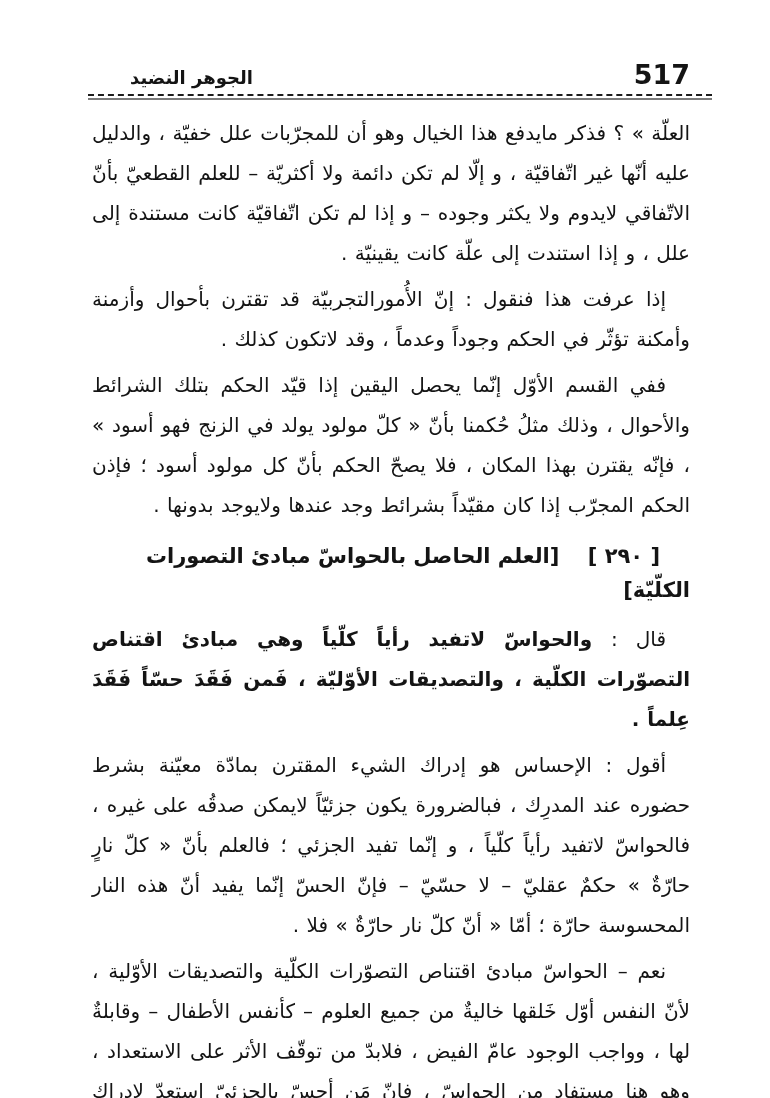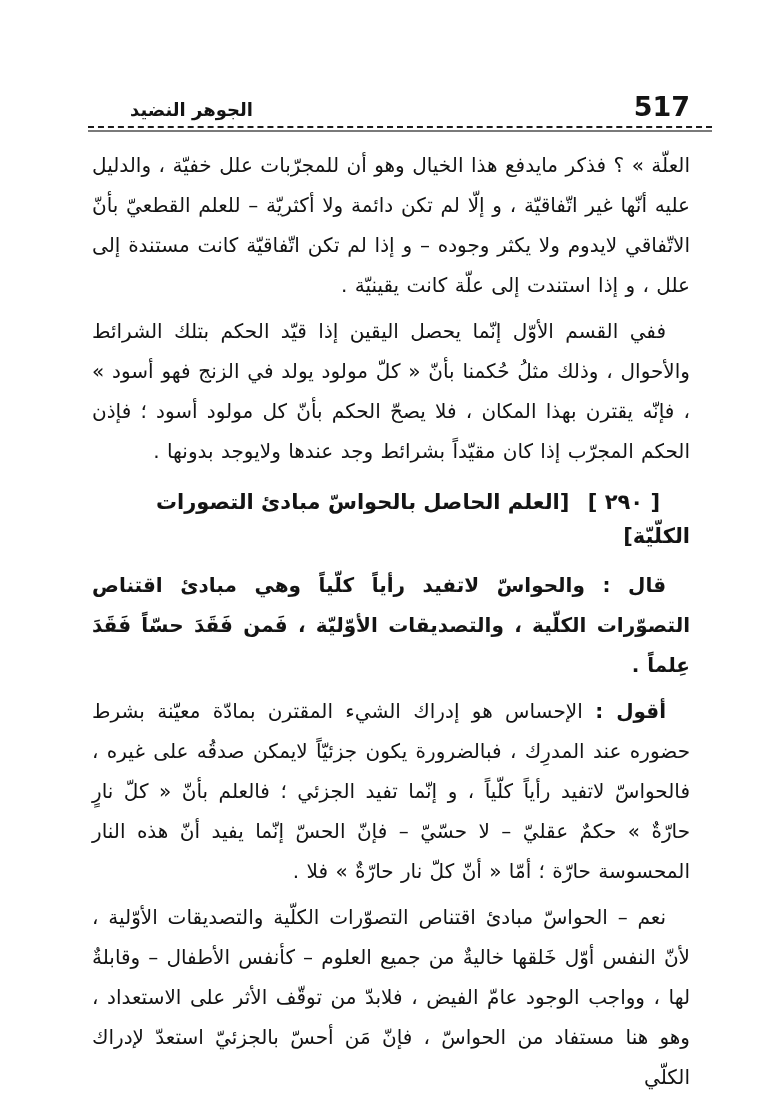--- a/index.html
+++ b/index.html
@@ -17,21 +17,20 @@
     overflow: hidden;
   }
   
   .running-header {
     direction: ltr;
     display: flex;
     justify-content: space-between;
     align-items: flex-end;
     padding: 52px 80px 0 130px;
     height: 36px;
-    margin-top: 32px;
   }
   .book-title {
     font-size: 18px;
     font-weight: bold;
     letter-spacing: 0.5px;
     direction: rtl;
   }
   .folio-number {
     font-size: 27px;
     font-weight: bold;
@@ -51,50 +50,51 @@
     padding: 13px 80px 0 88px;
     text-align: justify;
   }
   .body-text p {
     margin: 0 0 6px 4px;
     font-size: 20px;
     line-height: 40px;
     word-spacing: 1px;
   }
   .body-text p.indent { text-indent: 24px; }
-  .lead-word { font-weight: bold; }
+  .lead-word { font-weight: normal; }
   .bold-para { font-weight: bold; }
   
   .section-heading {
     direction: rtl;
     font-size: 21px;
     font-weight: bold;
     line-height: 34px;
     margin: 14px 0 12px 0;
     text-indent: 30px;
     text-align: right;
   }
-  .section-heading .section-number { margin-left: 11px; }
+  .section-heading .section-number { margin-left: 21px; }
 </style>
 </head>
 <body>
 
 <div class="page">
 
   <div class="running-header">
     <span class="book-title">الجوهر النضيد</span>
     <span class="folio-number">517</span>
   </div>
 
   <div class="header-rule"></div>
 
   <div class="body-text">
 
     <p>العلّة » ؟ فذكر مايدفع هذا الخيال وهو أن للمجرّبات علل خفيّة ، والدليل عليه أنّها غير اتّفاقيّة ، و إلّا لم تكن دائمة ولا أكثريّة – للعلم القطعيّ بأنّ الاتّفاقي لايدوم ولا يكثر وجوده – و إذا لم تكن اتّفاقيّة كانت مستندة إلى علل ، و إذا استندت إلى علّة كانت يقينيّة .</p>
 
+    <p class="indent">إذا عرفت هذا فنقول : إنّ الأُمورالتجربيّة قد تقترن بأحوال وأزمنة وأمكنة تؤثّر في الحكم وجوداً وعدماً ، وقد لاتكون كذلك .</p>
 
     <p class="indent">ففي القسم الأوّل إنّما يحصل اليقين إذا قيّد الحكم بتلك الشرائط والأحوال ، وذلك مثلُ حُكمنا بأنّ « كلّ مولود يولد في الزنج فهو أسود » ، فإنّه يقترن بهذا المكان ، فلا يصحّ الحكم بأنّ كل مولود أسود ؛ فإذن الحكم المجرّب إذا كان مقيّداً بشرائط وجد عندها ولايوجد بدونها .</p>
 
     <div class="section-heading">
       <span class="section-number">[ ٢٩٠ ]</span>
       <span class="section-title">[العلم الحاصل بالحواسّ مبادئ التصورات الكلّيّة]</span>
     </div>
 
     <p class="indent bold-para">
       <span class="lead-word">قال :</span>

